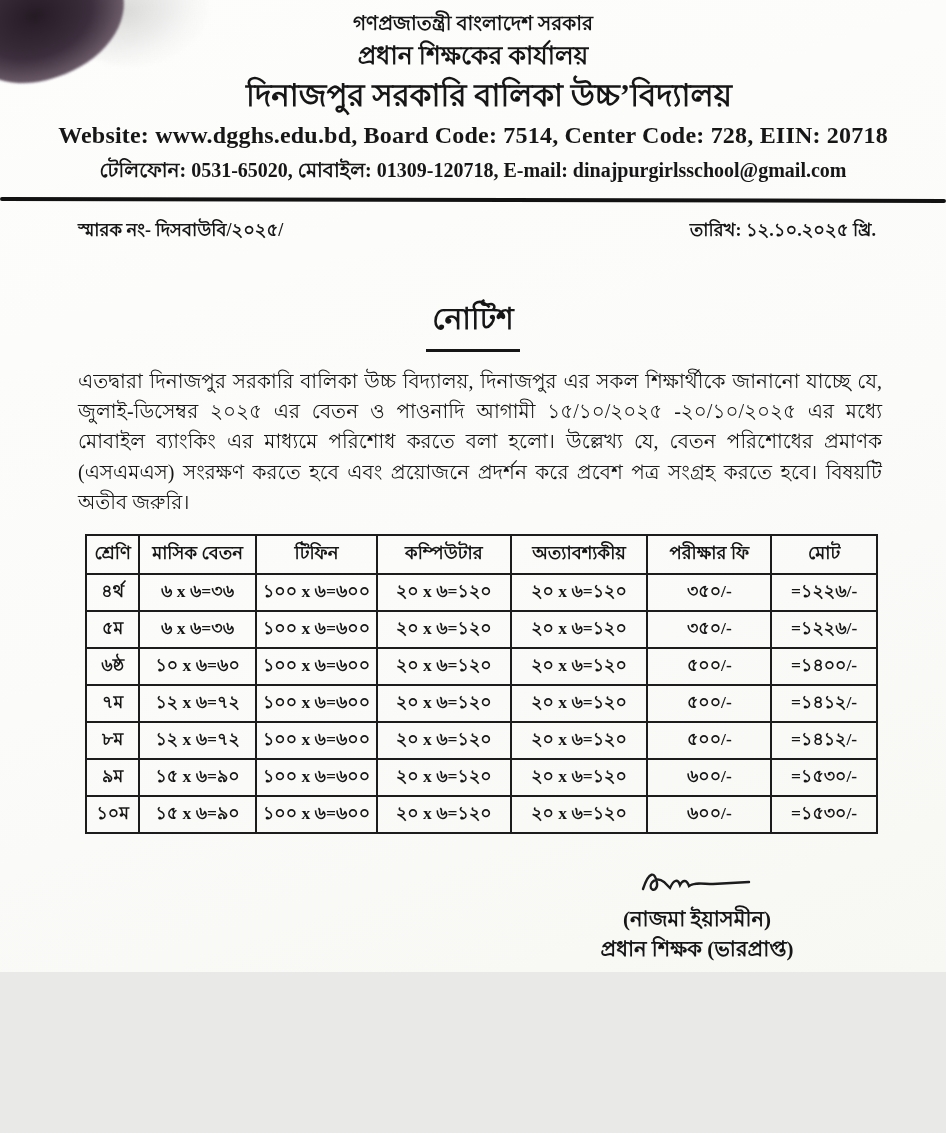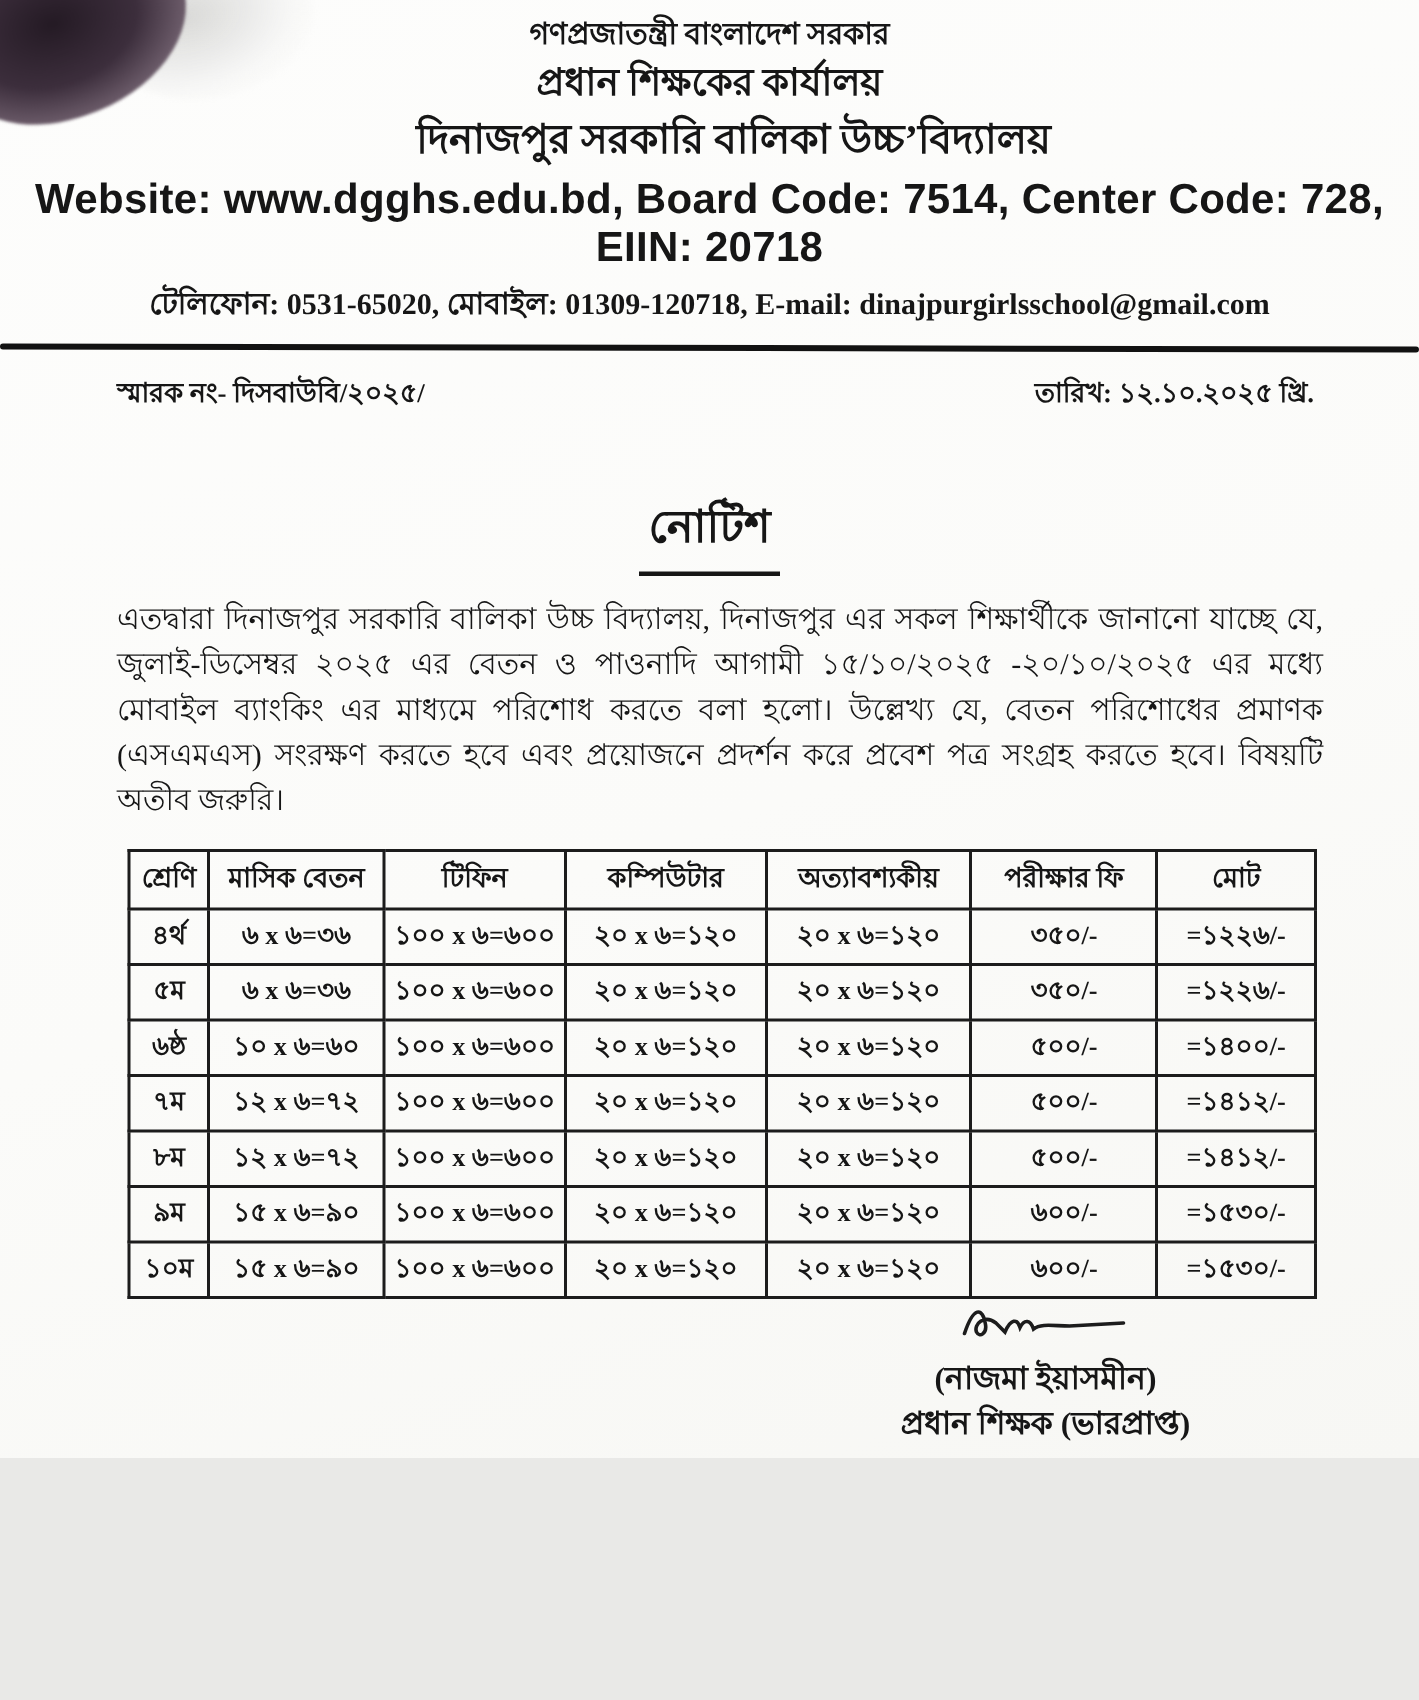--- a/index.html
+++ b/index.html
@@ -26,22 +26,22 @@
   .blob-halo{
     position:absolute;left:70px;top:-30px;width:140px;height:95px;
     background:radial-gradient(ellipse at 40% 40%, rgba(150,150,148,.35), rgba(220,220,218,.15) 60%, rgba(255,255,255,0) 80%);
     border-radius:50%;
     transform:rotate(-12deg);
     filter:blur(2px);
   }
   .header{position:relative;text-align:center;padding-top:10px;}
   .h-gov{font-size:20px;font-weight:600;line-height:1.3;}
   .h-office{font-size:25px;font-weight:700;line-height:1.3;margin-top:4px;}
-  .h-school{font-size:27px;font-weight:700;line-height:1.2;margin-top:4px;margin-left:32px;}
-  .h-info1{font-family:Liberation Sans, sans-serif;font-size:28px;font-weight:700;margin-top:8px;letter-spacing:.2px;}
+  .h-school{font-size:31px;font-weight:700;line-height:1.2;margin-top:4px;margin-left:32px;}
+  .h-info1{font-family:Liberation Serif, serif;font-size:24px;font-weight:700;margin-top:8px;letter-spacing:.2px;}
   .h-info2{font-size:20px;font-weight:700;margin-top:6px;}
   .divider{
     width:946px;height:4px;background:#121212;margin-top:10px;
     border-radius:2px;transform:rotate(.12deg);
   }
   .memo-row{
     display:flex;justify-content:space-between;align-items:baseline;
     margin:14px 70px 0 78px;font-size:18px;font-weight:600;
   }
   .notice-title{

